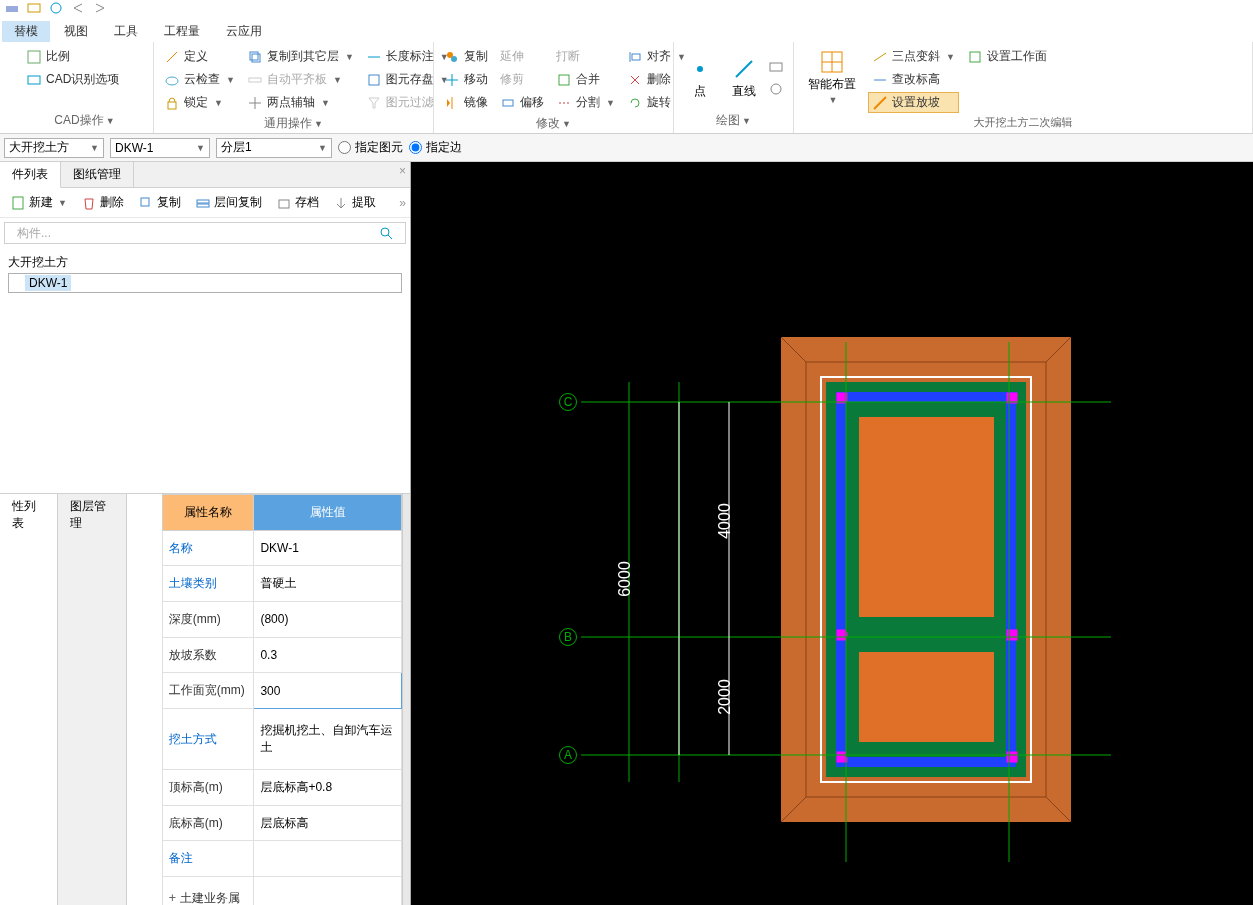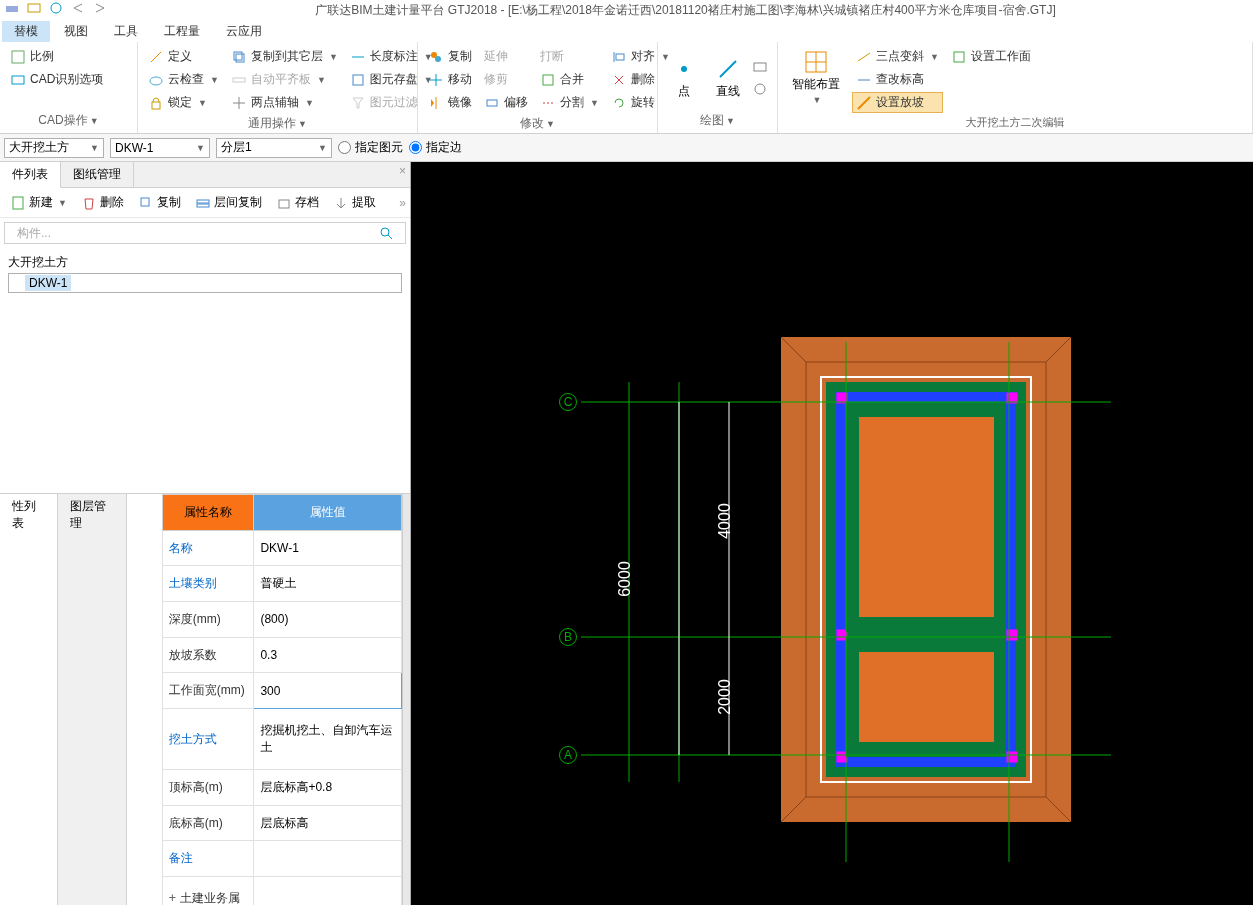--- a/index.html
+++ b/index.html
@@ -39,21 +39,21 @@
 .tab.active { background: #fff; border-bottom: 1px solid #fff; margin-bottom: -1px; }
 .toolbar { display: flex; gap: 2px; padding: 4px; border-bottom: 1px solid #e8e8e8; align-items: center; }
 .tbtn { display: flex; align-items: center; gap: 3px; padding: 2px 6px; cursor: pointer; }
 .search-row { border: 1px solid #d0d0d0; margin: 4px; height: 22px; display: flex; align-items: center; padding: 0 12px; color: #aaa; justify-content: space-between; }
 .tree { padding: 4px 8px; }
 .tree-item { padding: 2px 0; }
 .tree-item.sel span { background: #cce4f7; padding: 1px 4px; }
 
 .panel-bot { flex: 1; display: flex; flex-direction: row; gap: 35px; }
 .prop-table { width: 100%; border-collapse: collapse; }
-.prop-table th { background: #f97316; border: 1px solid #d0d0d0; padding: 3px; font-weight: normal; }
+.prop-table th { background: #fdba74; border: 1px solid #d0d0d0; padding: 3px; font-weight: normal; }
 .prop-table th.valh { background: #5ba3e0; color: #fff; }
 .prop-table td { border: 1px solid #e0e0e0; padding: 3px 6px; }
 .prop-table td.key { color: #0066cc; }
 .prop-table td.key.plain { color: #333; }
 .prop-table tr.active td { background: #fff; }
 .prop-table tr.active td.val { border: 1px solid #5ba3e0; }
 .exp { color: #666; margin-right: 4px; font-family: monospace; }
 .scroll-ind { width: 8px; background: #e8e8e8; border-left: 1px solid #ccc; }
 
 .canvas { flex: 1; background: #000; position: relative; overflow: hidden; }
@@ -76,33 +76,32 @@
     <svg class="qicon">
         <circle cx="8" cy="8" r="5" fill="none" stroke="#09c"></circle>
       </svg>
     <svg class="qicon">
         <path d="M12 4 L4 8 L12 12" fill="none" stroke="#888"></path>
       </svg>
     <svg class="qicon">
         <path d="M4 4 L12 8 L4 12" fill="none" stroke="#888"></path>
       </svg>
   </span>
-  <span>广联达BIM土建计量平台 GTJ2018 - [E:\杨工程\2018年金诺迁西\20181120褚庄村施工图\李海林\兴城镇褚庄村400平方米仓库项目-宿舍.GTJ]</span>
 </div>
 
 <div class="menu-bar">
   <span class="mi active">替模</span>
   <span class="mi">视图</span>
   <span class="mi">工具</span>
   <span class="mi">工程量</span>
   <span class="mi">云应用</span>
 </div>
 
 <div class="ribbon">
-  <div class="ribbon-group" style="width:138px;">
+  <div class="ribbon-group" style="width:138px;margin-left:16px;">
     <div class="body">
       <div class="col">
         <div class="rbtn">
             <svg class="ricon">
               <rect x="2" y="2" width="12" height="12" fill="none" stroke="#6a6"></rect>
             </svg>
             <span>比例</span>
           </div>
         <div class="rbtn">
             <svg class="ricon">

